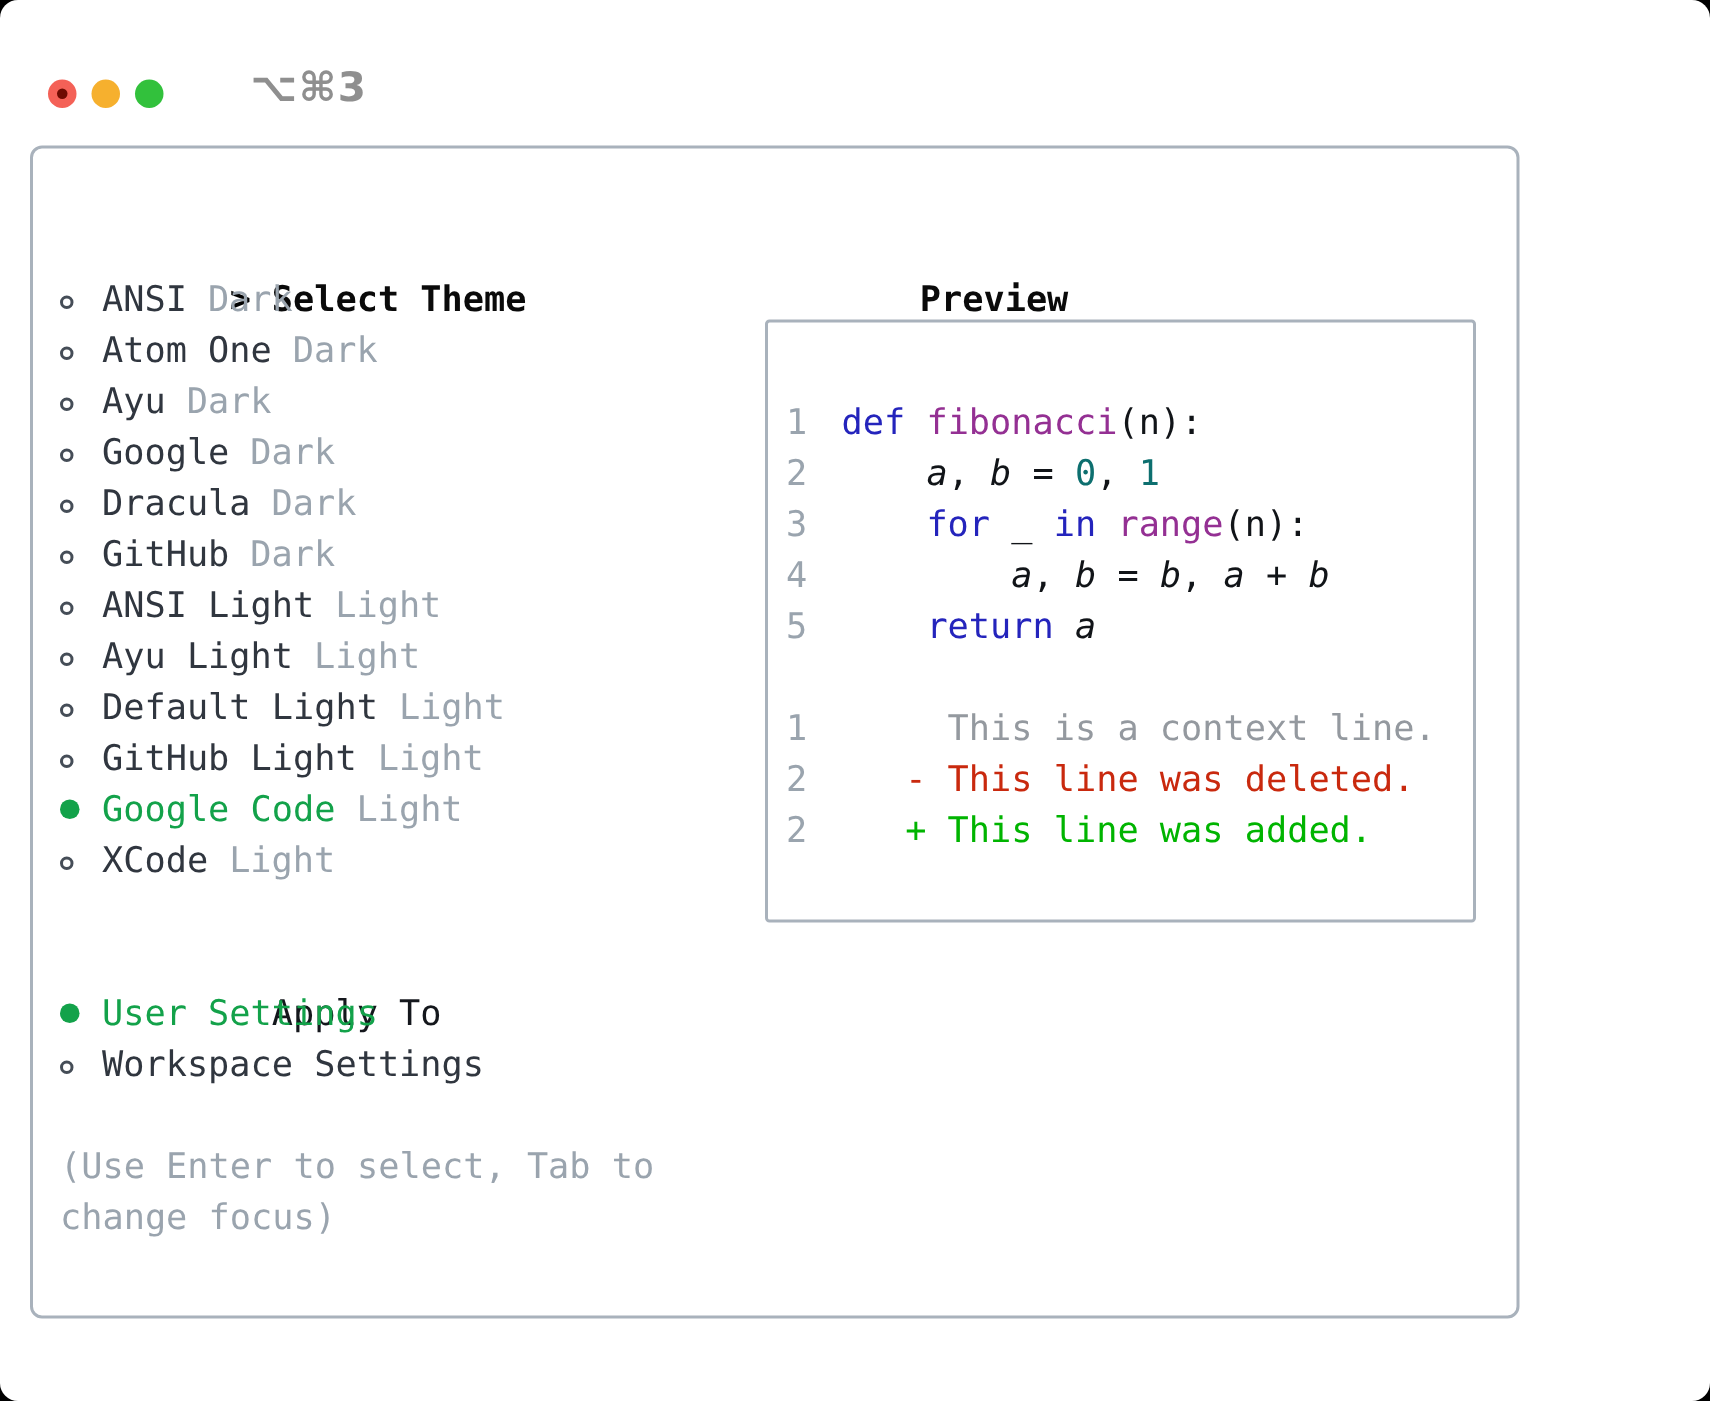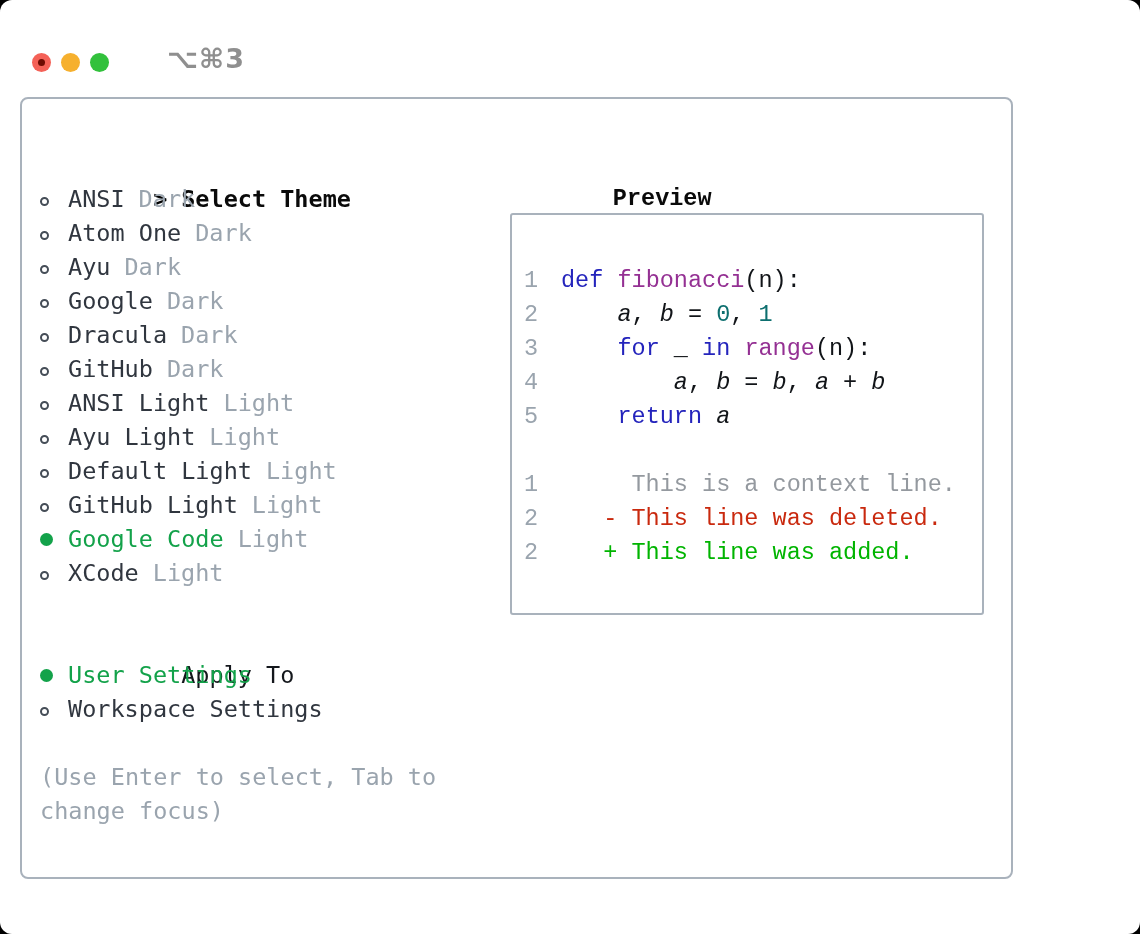--- a/index.html
+++ b/index.html
@@ -61,21 +61,21 @@
 
   .help {
     margin-top: 0;
     max-width: 420px;
     font-size: 23.5px; line-height: 34px;
     color: var(--muted, #9aa4ae);
     white-space: normal;
   }
 
   
-  .preview-pane { flex: 1 1 auto; padding-right: 27px; font-family: Liberation Mono, monospace; }
+  .preview-pane { flex: 1 1 auto; padding-right: 27px; }
   .preview-box {
     margin-left: 10px; margin-top: 31px;
     height: 402px;
     border: 2px solid var(--border, #a9b2bc);
     border-radius: 3px;
     padding: 49px 0 0 12px;
     overflow: hidden;
   }
   .cl { white-space: pre; height: 34px; line-height: 34px; font-size: 23.5px; color: var(--syntax-plain, #111418); }
   .ln { display: inline-block; width: 37px; color: var(--muted, #9aa4ae); }

